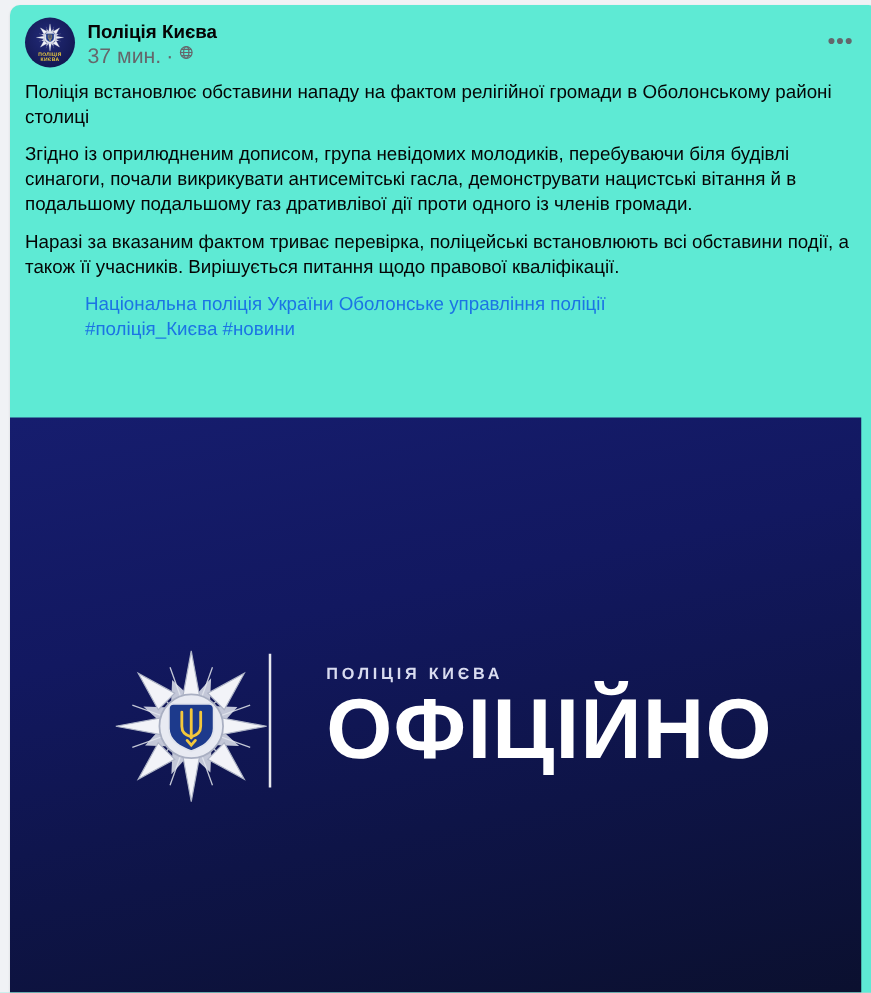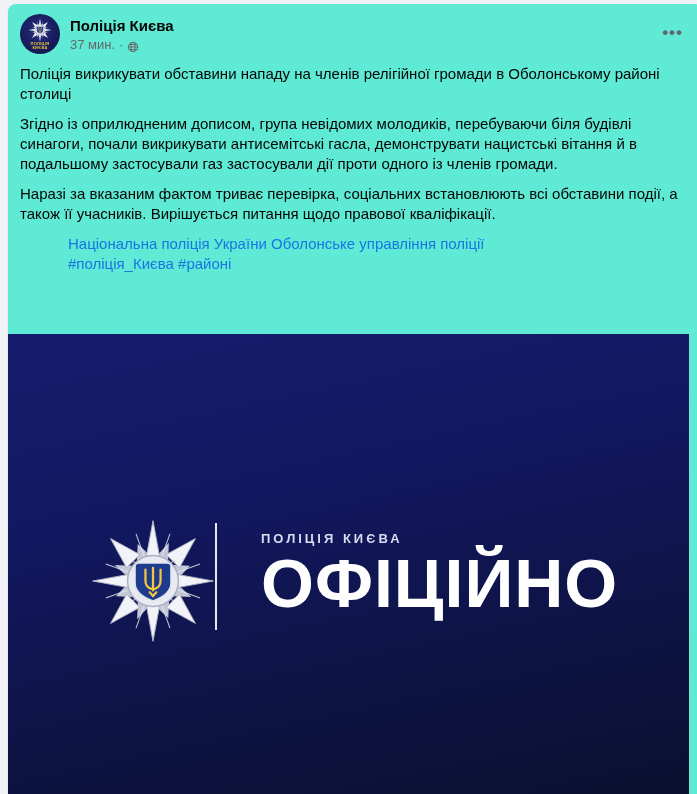--- a/index.html
+++ b/index.html
@@ -20,21 +20,21 @@
   .avatar {
     width: 40px; height: 40px; border-radius: 50%; flex: 0 0 40px;
     background: radial-gradient(circle at 45% 40%, #232b7a 0%, #141a55 70%, #0e1340 100%);
     display: flex; flex-direction: column; align-items: center; justify-content: center;
     overflow: hidden; cursor: pointer;
   }
   .avatar svg { width: 24px; height: 24px; display: block; }
   .avatar-txt { font-size: 4px; line-height: 4.5px; color: #e8c83e; font-weight: bold; letter-spacing: .3px; }
   .head-meta { margin-left: 10px; }
   .page-name { font-size: 15px; font-weight: bold; color: #050505; line-height: 19px; cursor: pointer; }
-  .sub { display: flex; align-items: flex-end; gap: 4px; color: #65676b; font-size: 13px; line-height: 17px; margin-top: 1px; }
+  .sub { display: flex; align-items: flex-start; gap: 4px; color: #65676b; font-size: 17px; line-height: 17px; margin-top: 1px; }
   .globe svg { width: 12px; height: 12px; display: block; }
   .more-btn {
     position: absolute; right: 14px; top: 18px;
     color: #63676c; font-size: 17px; font-weight: bold; letter-spacing: 1px;
     padding: 4px 6px; border-radius: 50%; cursor: pointer; line-height: 14px;
   }
   
   .post-text { padding: 6px 14px 10px 12px; color: #050505; font-size: 15px; line-height: 20px; }
   .post-text p { margin-bottom: 10px; }
   .post-text p:last-child { margin-bottom: 0; }
@@ -128,24 +128,24 @@
           </svg>
         </span>
       </div>
     </div>
     <div class="more-btn">
       <span>•••</span>
     </div>
   </div>
 
   <div class="post-text">
-    <p>Поліція викрикувати обставини нападу на членів релігійної громади в Оболонському районі столиці</p>
-    <p>Згідно із оприлюдненим дописом, група невідомих молодиків, перебуваючи біля будівлі синагоги, почали викрикувати антисемітські гасла, демонструвати нацистські вітання й в подальшому застосували газ застосували дії проти одного із членів громади.</p>
-    <p>Наразі за вказаним фактом триває перевірка, соціальних встановлюють всі обставини події, а також її учасників. Вирішується питання щодо правової кваліфікації.</p>
-    <p class="links"><a>Національна поліція України</a> <a>Оболонське управління поліції</a><br><a>#поліція_Києва</a> <a>#районі</a></p>
+    <p>Поліція встановлює обставини нападу на фактом релігійної громади в Оболонському районі столиці</p>
+    <p>Згідно із оприлюдненим дописом, група невідомих молодиків, перебуваючи біля будівлі синагоги, почали викрикувати антисемітські гасла, демонструвати нацистські вітання й в подальшому подальшому газ дративлівої дії проти одного із членів громади.</p>
+    <p>Наразі за вказаним фактом триває перевірка, поліцейські встановлюють всі обставини події, а також її учасників. Вирішується питання щодо правової кваліфікації.</p>
+    <p class="links"><a>Національна поліція України</a> <a>Оболонське управління поліції</a><br><a>#поліція_Києва</a> <a>#новини</a></p>
   </div>
 
   <div class="post-image">
     <div class="badge-wrap">
       <svg viewBox="-70 -70 140 140" width="132" height="132">
           <use href="#police-star"></use>
         </svg>
     </div>
     <div class="divider"></div>
     <div class="img-text">

